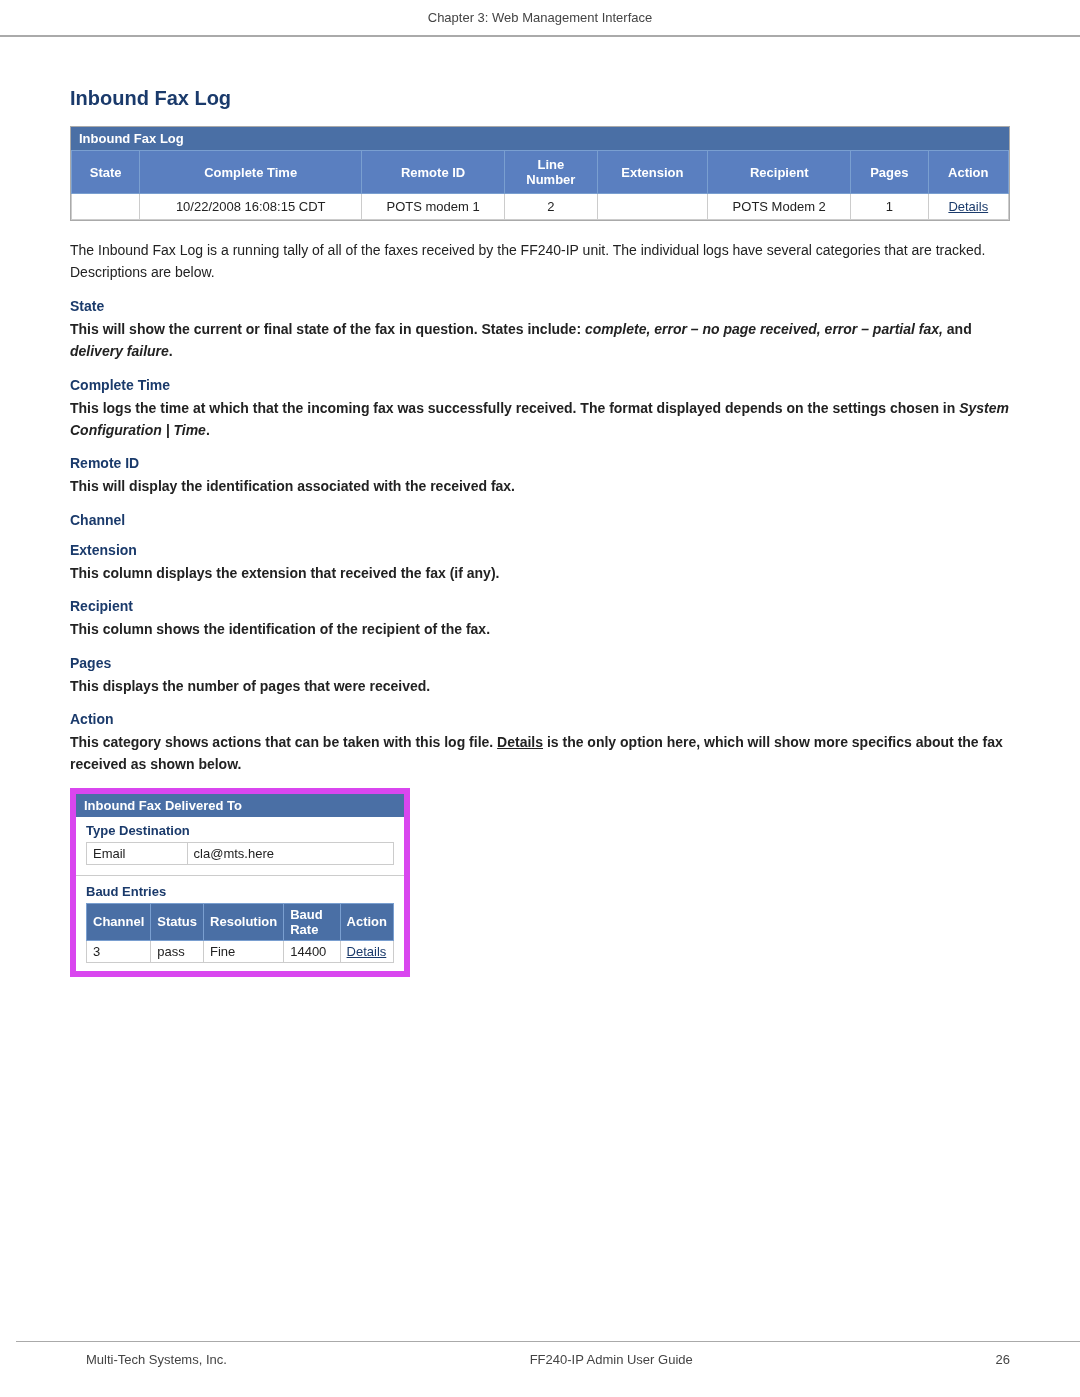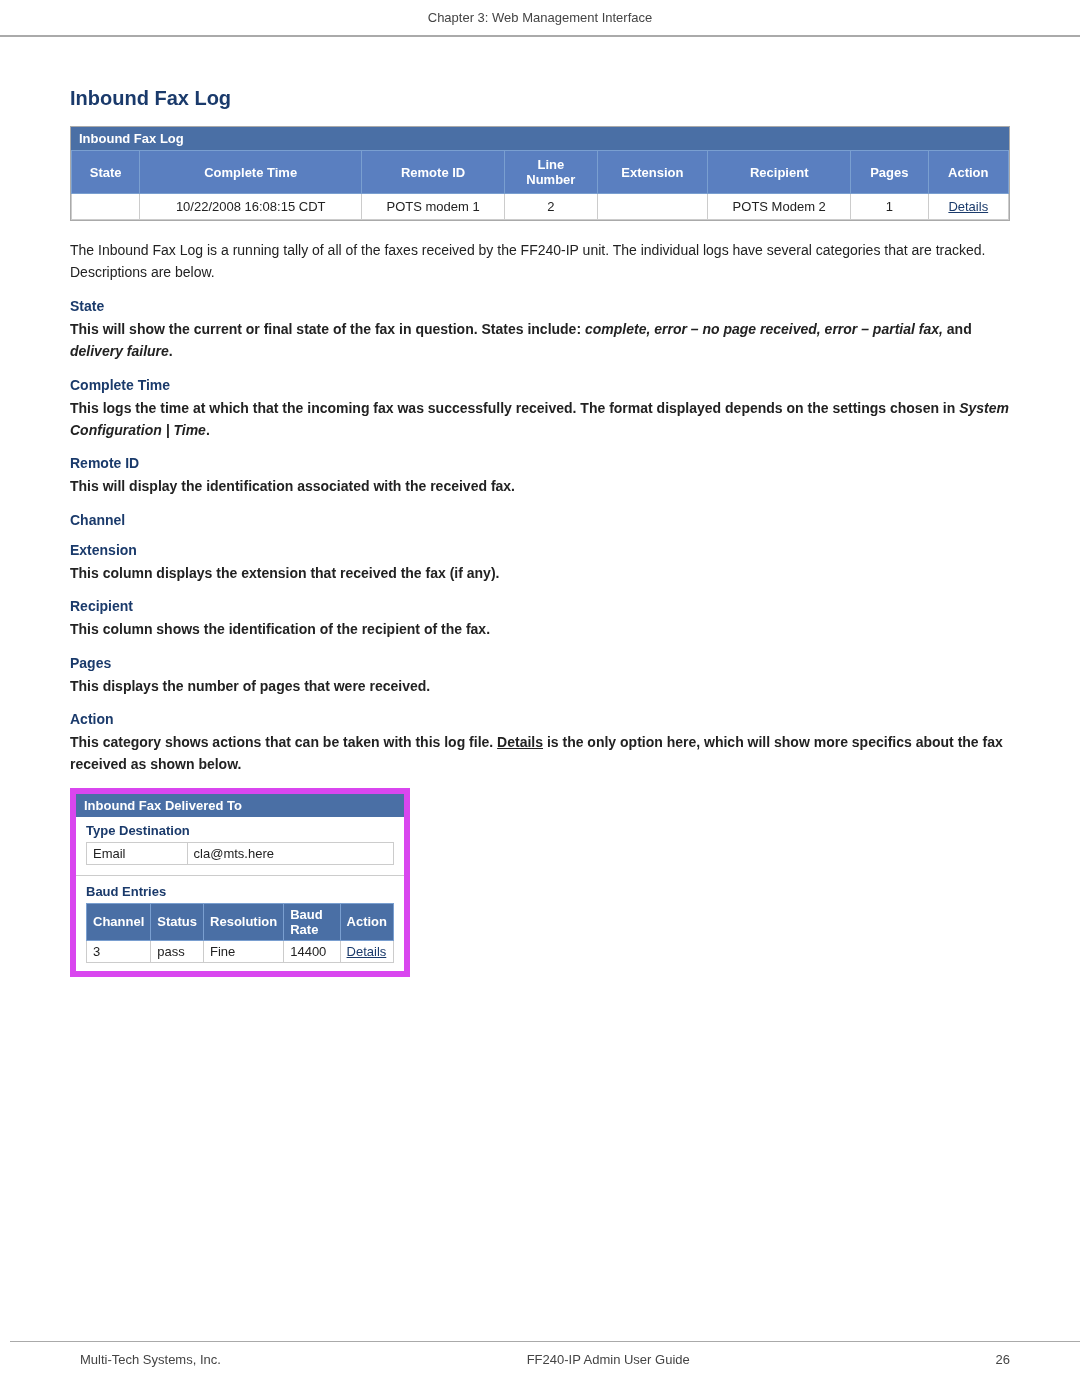--- a/index.html
+++ b/index.html
@@ -25,21 +25,21 @@
       font-size: 13px;
       color: #444;
       border-bottom: 2px solid #aaa;
       margin-bottom: 0;
     }
 
     
     .page-footer {
       position: absolute;
       bottom: 30px;
-      left: 10px;
+      left: 16px;
       right: 0;
       display: flex;
       justify-content: space-between;
       padding: 0 70px;
       font-size: 13px;
       color: #444;
       border-top: 1px solid #aaa;
       padding-top: 10px;
     }
 

